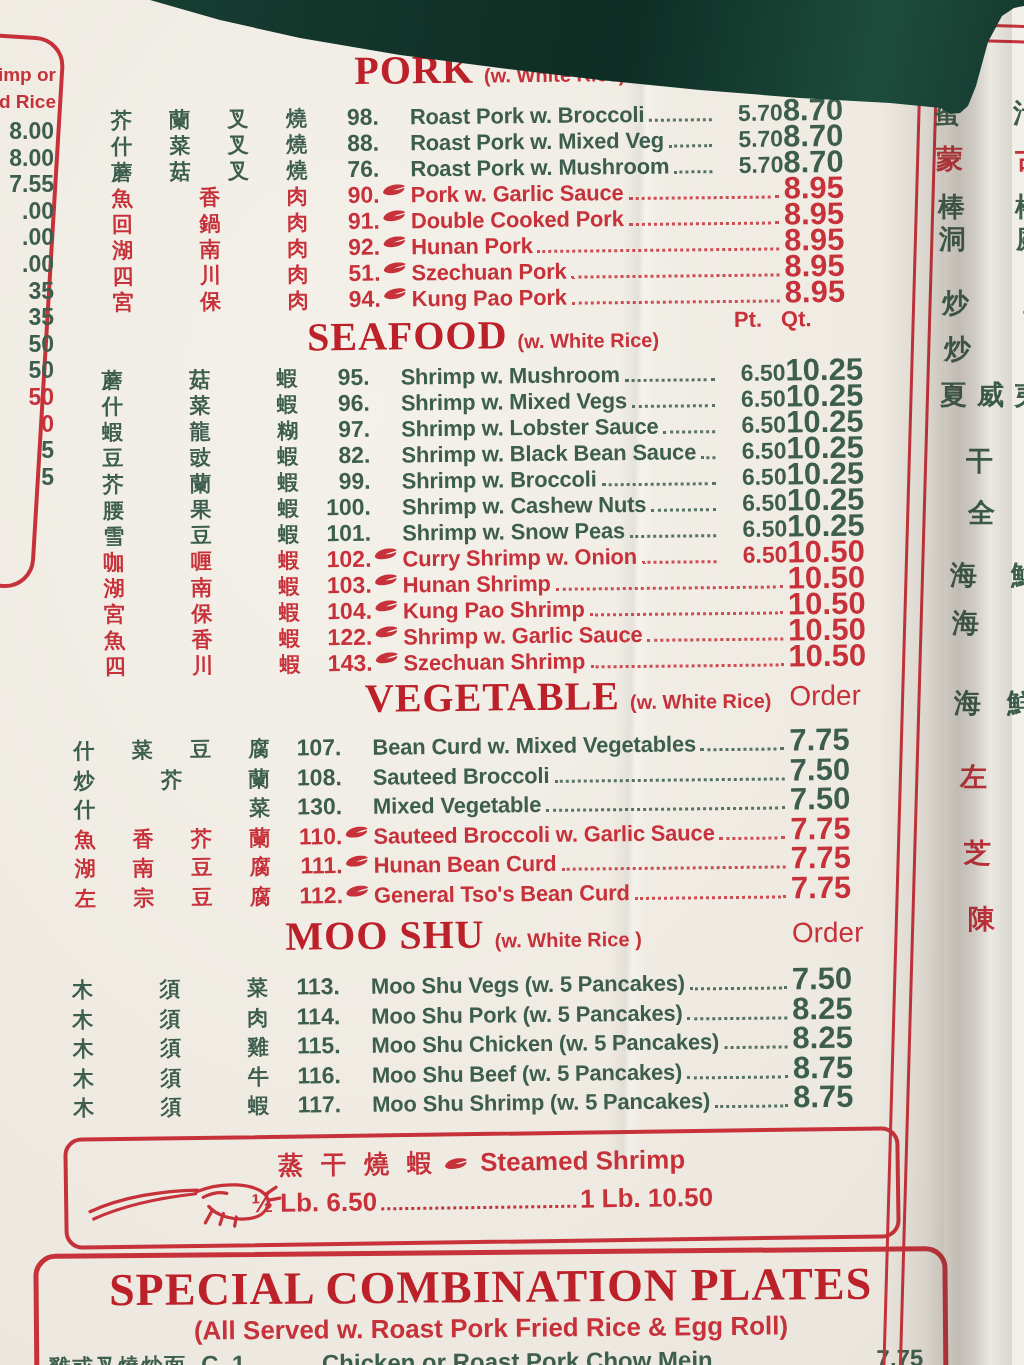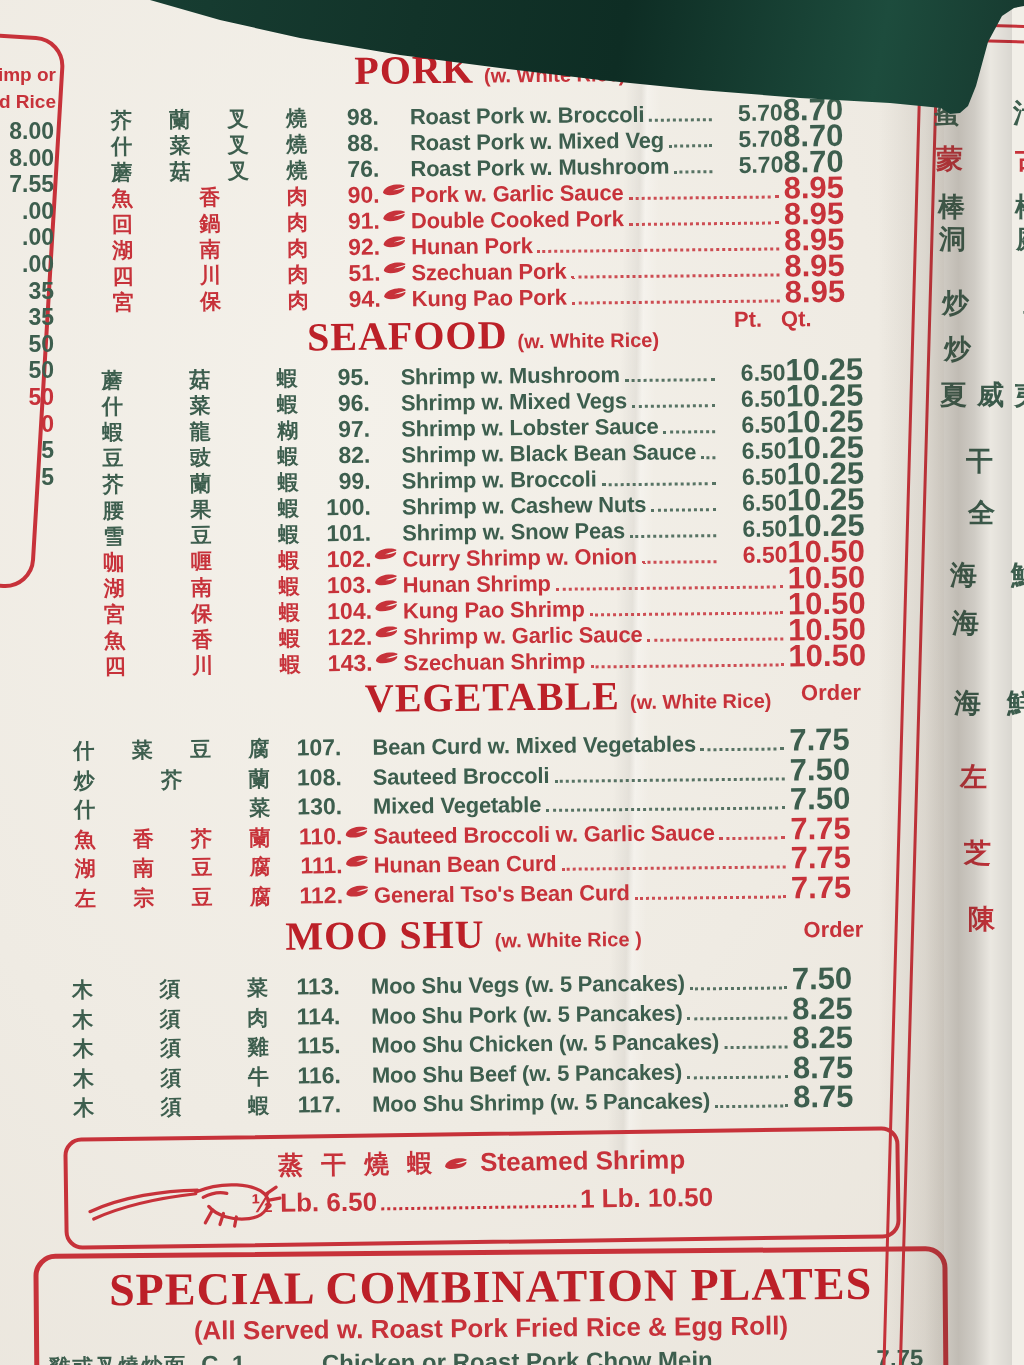--- a/index.html
+++ b/index.html
@@ -35,21 +35,21 @@
   .menu-content{position:absolute;left:58px;top:40px;width:806px;z-index:2;transform:rotate(-0.6deg);transform-origin:top left;}
   .menu-section{position:relative;}
   .sec-header{display:flex;align-items:flex-start;}
   .sec-title-wrap{display:flex;align-items:baseline;gap:10px;margin-left:var(--ml,280px);white-space:nowrap;}
   .sec-title{font-family:"Liberation Serif",serif;font-weight:700;font-size:40px;line-height:1;color:var(--redh);letter-spacing:1px;}
   .sec-subtitle{font-size:20px;font-weight:700;color:var(--red);}
   .sec-cols{margin-left:auto;display:flex;font-size:22px;font-weight:700;}
   .sec-cols .col-pt{width:66px;text-align:center;}
   .sec-cols .col-qt{width:86px;text-align:left;}
   .sec-cols.green{color:var(--green);} .sec-cols.red{color:var(--red);}
-  .order-label{margin-left:auto;font-size:22px;font-weight:700;color:var(--red);padding:6px 10px 0 0;}
+  .order-label{margin-left:auto;font-size:28px;font-weight:400;color:var(--red);padding:6px 10px 0 0;}
   .sec-pork{--ml:296px;} .sec-pork .sec-header{height:60px;}
   .sec-pork .sec-title-wrap{margin-top:14px;}
   .sec-seafood{--ml:246px;margin-top:6px;} .sec-seafood .sec-header{height:46px;}
   .sec-seafood .sec-title-wrap{margin-top:6px;}
   .sec-vegetable{--ml:300px;margin-top:10px;} .sec-vegetable .sec-header{height:48px;}
   .sec-moo-shu{--ml:218px;margin-top:12px;} .sec-moo-shu .sec-header{height:50px;}
   .menu-row{display:flex;align-items:baseline;height:26px;font-weight:700;white-space:nowrap;}
   .sec-vegetable .menu-row,.sec-moo-shu .menu-row{height:29.5px;}
   .menu-row.green{color:var(--green);} .menu-row.red{color:var(--red);}
   .cell-zh{width:196px;display:flex;justify-content:space-between;padding-left:var(--zhp,40px);font-size:21px;box-sizing:content-box;}

